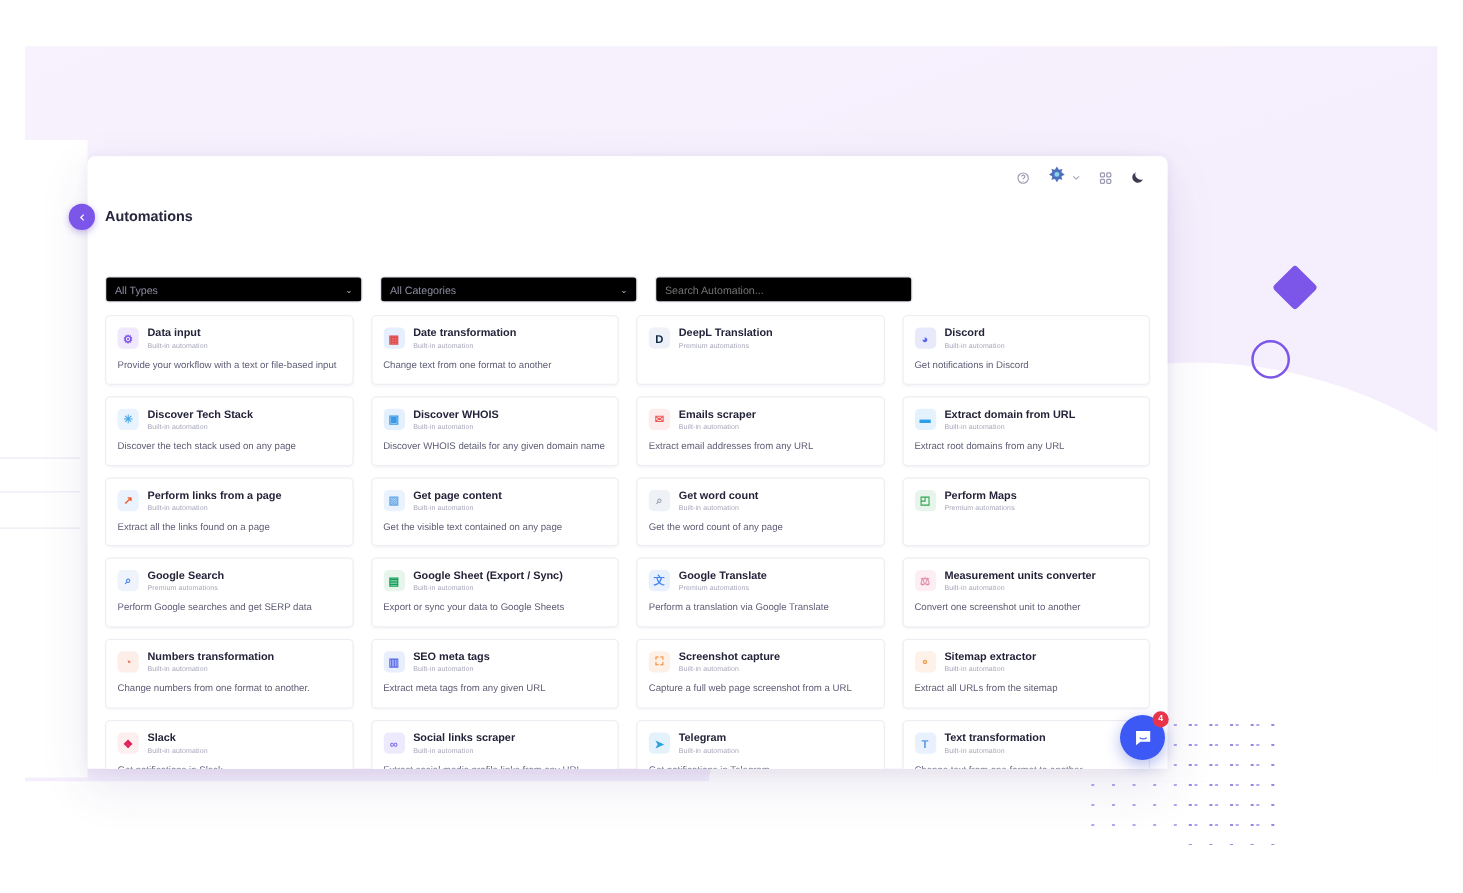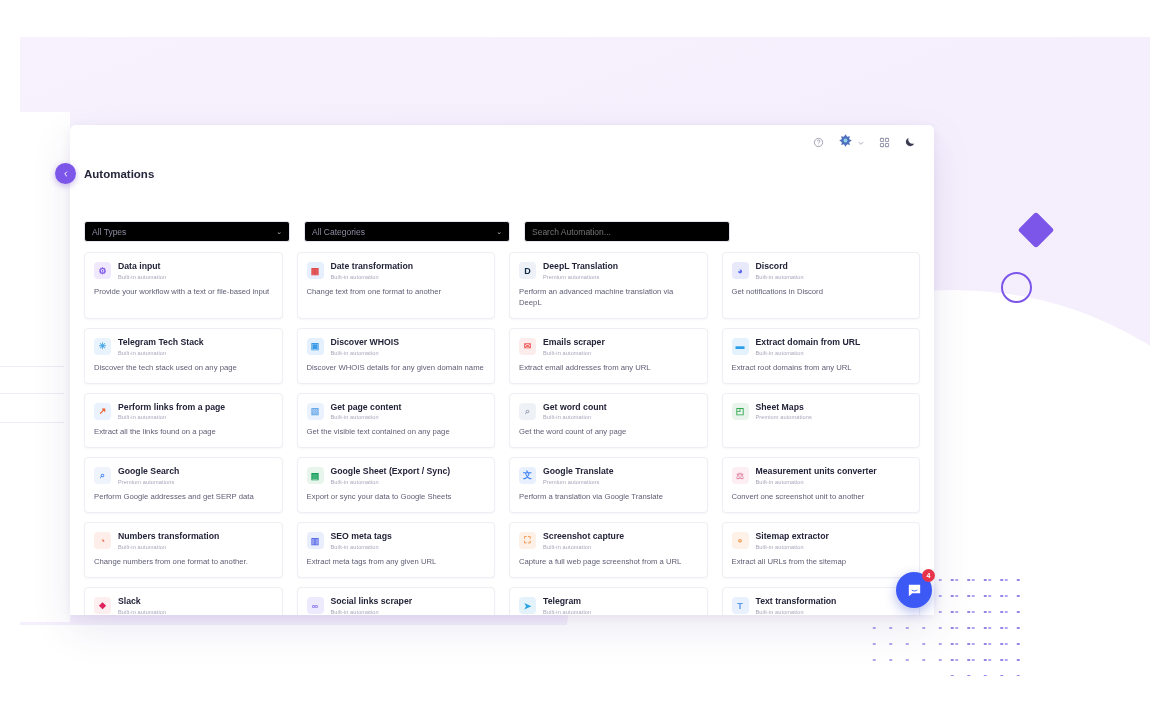--- a/index.html
+++ b/index.html
@@ -280,37 +280,36 @@
             <div class="card-desc">Change text from one format to another</div>
           </div>
           <div class="card">
             <div class="card-head">
               <span class="ico" style="background: rgb(238, 241, 248); color: rgb(15, 43, 70);">D</span>
               <div class="card-titles">
                 <div class="card-title">DeepL Translation</div>
                 <div class="card-sub">Premium automations</div>
               </div>
             </div>
-            <div class="card-desc">Perform an advanced machine translation via DeepL</div>
           </div>
           <div class="card">
             <div class="card-head">
               <span class="ico" style="background: rgb(232, 234, 252); color: rgb(88, 101, 242);">◕</span>
               <div class="card-titles">
                 <div class="card-title">Discord</div>
                 <div class="card-sub">Built-in automation</div>
               </div>
             </div>
             <div class="card-desc">Get notifications in Discord</div>
           </div>
           <div class="card">
             <div class="card-head">
               <span class="ico" style="background: rgb(233, 243, 253); color: rgb(74, 168, 232);">✳</span>
               <div class="card-titles">
-                <div class="card-title">Telegram Tech Stack</div>
+                <div class="card-title">Discover Tech Stack</div>
                 <div class="card-sub">Built-in automation</div>
               </div>
             </div>
             <div class="card-desc">Discover the tech stack used on any page</div>
           </div>
           <div class="card">
             <div class="card-head">
               <span class="ico" style="background: rgb(228, 240, 253); color: rgb(59, 154, 232);">▣</span>
               <div class="card-titles">
                 <div class="card-title">Discover WHOIS</div>
@@ -366,34 +365,34 @@
                 <div class="card-title">Get word count</div>
                 <div class="card-sub">Built-in automation</div>
               </div>
             </div>
             <div class="card-desc">Get the word count of any page</div>
           </div>
           <div class="card">
             <div class="card-head">
               <span class="ico" style="background: rgb(233, 245, 236); color: rgb(52, 168, 83);">◰</span>
               <div class="card-titles">
-                <div class="card-title">Sheet Maps</div>
+                <div class="card-title">Perform Maps</div>
                 <div class="card-sub">Premium automations</div>
               </div>
             </div>
           </div>
           <div class="card">
             <div class="card-head">
               <span class="ico" style="background: rgb(238, 243, 252); color: rgb(66, 133, 244);">⌕</span>
               <div class="card-titles">
                 <div class="card-title">Google Search</div>
                 <div class="card-sub">Premium automations</div>
               </div>
             </div>
-            <div class="card-desc">Perform Google addresses and get SERP data</div>
+            <div class="card-desc">Perform Google searches and get SERP data</div>
           </div>
           <div class="card">
             <div class="card-head">
               <span class="ico" style="background: rgb(231, 245, 236); color: rgb(15, 157, 88);">▤</span>
               <div class="card-titles">
                 <div class="card-title">Google Sheet (Export / Sync)</div>
                 <div class="card-sub">Built-in automation</div>
               </div>
             </div>
             <div class="card-desc">Export or sync your data to Google Sheets</div>

